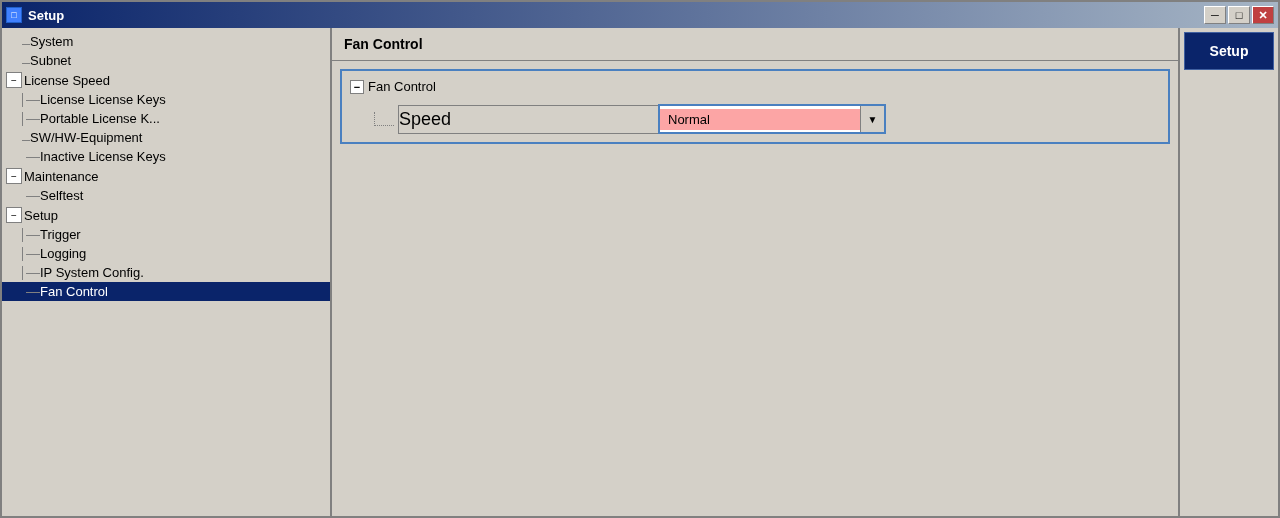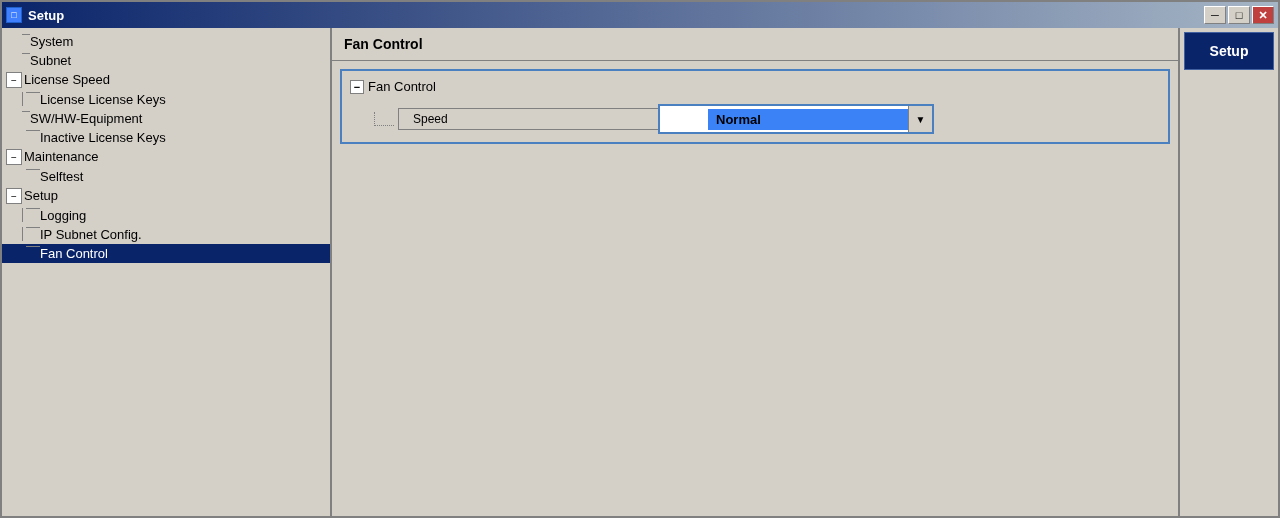--- a/index.html
+++ b/index.html
@@ -90,21 +90,21 @@
       width: 330px;
       background: #d4d0c8;
       border-right: 2px solid #808080;
       padding: 4px 0;
       overflow-y: auto;
       flex-shrink: 0;
     }
 
     .tree-item {
       display: flex;
-      align-items: flex-start;
+      align-items: flex-end;
       padding: 2px 0;
       cursor: pointer;
       white-space: nowrap;
     }
 
     .tree-item.selected {
       background: #0a246a;
       color: white;
     }
 
@@ -190,38 +190,37 @@
       border-bottom: 1px dotted #808080;
       margin-right: 4px;
       flex-shrink: 0;
     }
 
     .speed-label {
       width: 260px;
       background: #d4d0c8;
       border: 1px solid #808080;
       border-right: none;
-      padding: 3px 14px;
-      font-size: 12px;
+      padding: 3px 0;
+      font-size: 18px;
     }
 
     .speed-dropdown {
       display: flex;
       align-items: center;
       border: 2px solid #4a80c0;
       background: white;
     }
 
     .speed-dropdown-value {
       padding: 3px 8px;
       font-size: 13px;
-      font-weight: bold;
+      font-weight: normal;
       min-width: 200px;
-      background: #3b82f6;
-      margin-left: 48px;
+      background: #fca5a5;
     }
 
     .speed-dropdown-arrow {
       width: 24px;
       height: 26px;
       background: #d4d0c8;
       border-left: 1px solid #808080;
       display: flex;
       align-items: center;
       justify-content: center;
@@ -299,20 +298,25 @@
         <div class="tree-expander">−</div>
         <span class="tree-label">License Speed</span>
       </div>
 
       <div class="tree-item tree-child-item">
         <span style="display:inline-block;width:4px;border-left:1px solid #808080;height:14px;margin-right:0;"></span>
         <span style="display:inline-block;width:14px;border-bottom:1px solid #808080;margin-bottom:6px;"></span>
         <span class="tree-label">License License Keys</span>
       </div>
 
+      <div class="tree-item tree-child-item">
+        <span style="display:inline-block;width:4px;border-left:1px solid #808080;height:14px;margin-right:0;"></span>
+        <span style="display:inline-block;width:14px;border-bottom:1px solid #808080;margin-bottom:6px;"></span>
+        <span class="tree-label">Portable License K...</span>
+      </div>
 
 
       <div class="tree-item tree-root-item">
         <span style="display:inline-block;width:16px;"></span>
         <span style="width:8px;display:inline-block;border-bottom:1px solid #808080;margin-bottom:4px;"></span>
         <span class="tree-label">SW/HW-Equipment</span>
       </div>
 
       <div class="tree-item tree-child-item">
         <span style="display:inline-block;width:4px;height:14px;margin-right:0;"></span>
@@ -330,31 +334,36 @@
         <span style="display:inline-block;width:14px;border-bottom:1px solid #808080;margin-bottom:6px;border-left:1px solid #808080;"></span>
         <span class="tree-label">Selftest</span>
       </div>
 
       <div class="tree-item tree-root-item">
         <div class="tree-expander">−</div>
         <span class="tree-label">Setup</span>
       </div>
 
 
+      <div class="tree-item tree-child-item">
+        <span style="display:inline-block;width:4px;border-left:1px solid #808080;height:14px;margin-right:0;"></span>
+        <span style="display:inline-block;width:14px;border-bottom:1px solid #808080;margin-bottom:6px;"></span>
+        <span class="tree-label">Trigger</span>
+      </div>
 
       <div class="tree-item tree-child-item">
         <span style="display:inline-block;width:4px;border-left:1px solid #808080;height:14px;margin-right:0;"></span>
         <span style="display:inline-block;width:14px;border-bottom:1px solid #808080;margin-bottom:6px;"></span>
         <span class="tree-label">Logging</span>
       </div>
 
       <div class="tree-item tree-child-item">
         <span style="display:inline-block;width:4px;border-left:1px solid #808080;height:14px;margin-right:0;"></span>
         <span style="display:inline-block;width:14px;border-bottom:1px solid #808080;margin-bottom:6px;"></span>
-        <span class="tree-label">IP Subnet Config.</span>
+        <span class="tree-label">IP System Config.</span>
       </div>
 
 
       <div class="tree-item tree-child-item selected">
         <span style="display:inline-block;width:4px;height:14px;margin-right:0;"></span>
         <span style="display:inline-block;width:14px;border-bottom:1px solid #808080;margin-bottom:6px;border-left:1px solid #808080;"></span>
         <span class="tree-label">Fan Control</span>
       </div>
 
     </div>

